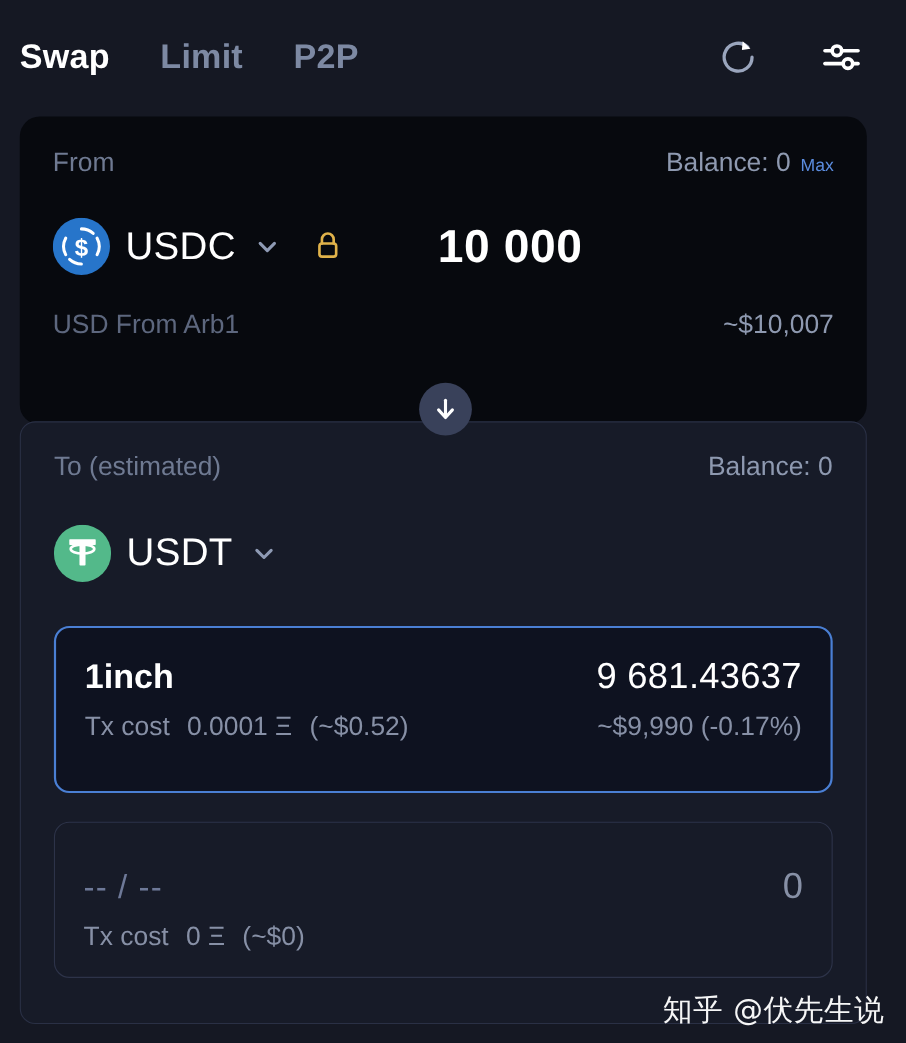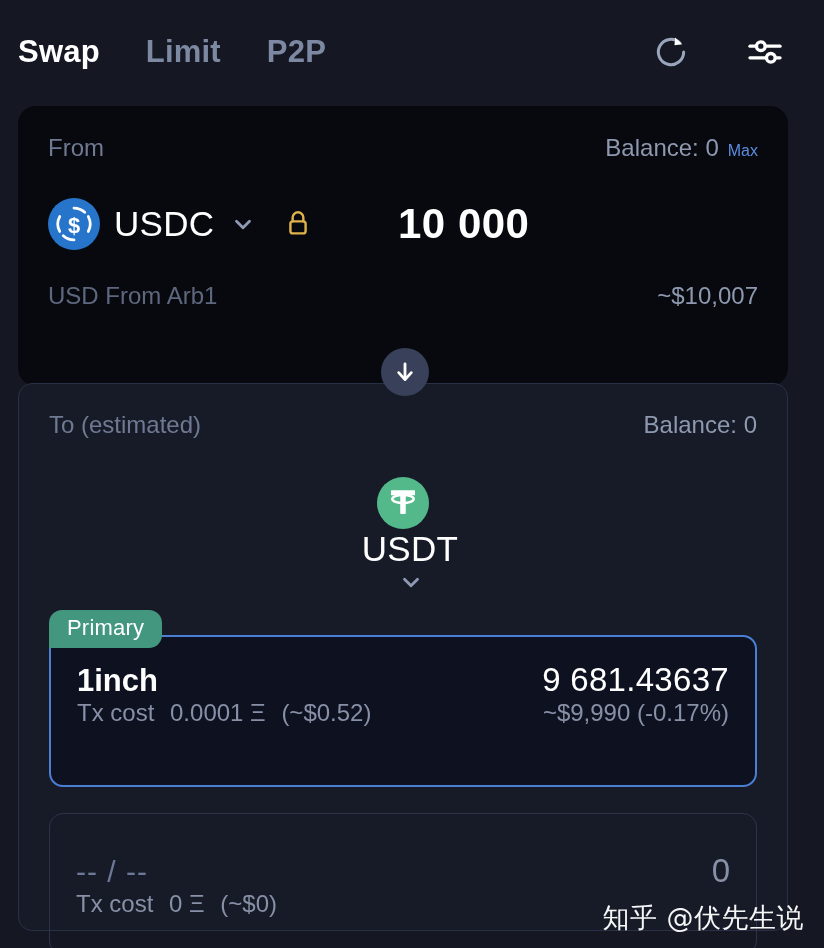--- a/index.html
+++ b/index.html
@@ -134,21 +134,20 @@
     left: 18px; top: 383px;
     width: 770px; height: 548px;
     background: #171b28;
     border: 1px solid #2a3045;
     border-radius: 14px;
     padding: 27px 30px 24px 30px;
   }
   .to-token-row {
     display: flex; align-items: center;
     margin-top: 38px;
-    flex-direction: column;
   }
 
   
   .quotes { margin-top: 40px; position: relative; }
 
   .quote {
     position: relative;
     border-radius: 14px;
     padding: 24px 26px 22px 26px;
   }
@@ -178,20 +177,21 @@
     display: flex; align-items: baseline; justify-content: space-between;
   }
   .q-name {
     font-size: 31px; font-weight: 700; color: #ffffff;
   }
   .q-amount {
     font-size: 33px; font-weight: 400; color: #ffffff; letter-spacing: .3px;
   }
   .q-row2 {
     display: flex; align-items: flex-end; justify-content: space-between;
+    margin-top: 14px;
   }
   .q-cost { font-size: 24px; color: #8790a6; }
   .q-cost .sp { margin-left: 9px; }
   .q-usd  { font-size: 24px; color: #8790a6; }
 
   .q-name-empty { font-size: 30px; color: #6e7998; letter-spacing: 1px; }
   .q-amount-empty { font-size: 33px; color: #8790a6; }
 
   
   .watermark {
@@ -301,21 +301,20 @@
       <span class="chev">
         <svg width="26" height="26" viewBox="0 0 24 24" fill="none">
           <path d="M6 9.5 L12 15.5 L18 9.5" stroke="#8e9ab4" stroke-width="2.6" stroke-linecap="round" stroke-linejoin="round"></path>
         </svg>
       </span>
     </div>
 
     <div class="quotes">
 
       <div class="quote primary">
-        <div class="badge">Primary</div>
         <div class="q-row1">
           <div class="q-name">1inch</div>
           <div class="q-amount">9 681.43637</div>
         </div>
         <div class="q-row2">
           <div class="q-cost">
             <span>Tx cost</span>
             <span class="sp">0.0001</span>
             <span>Ξ</span>
             <span class="sp">(~$0.52)</span>

